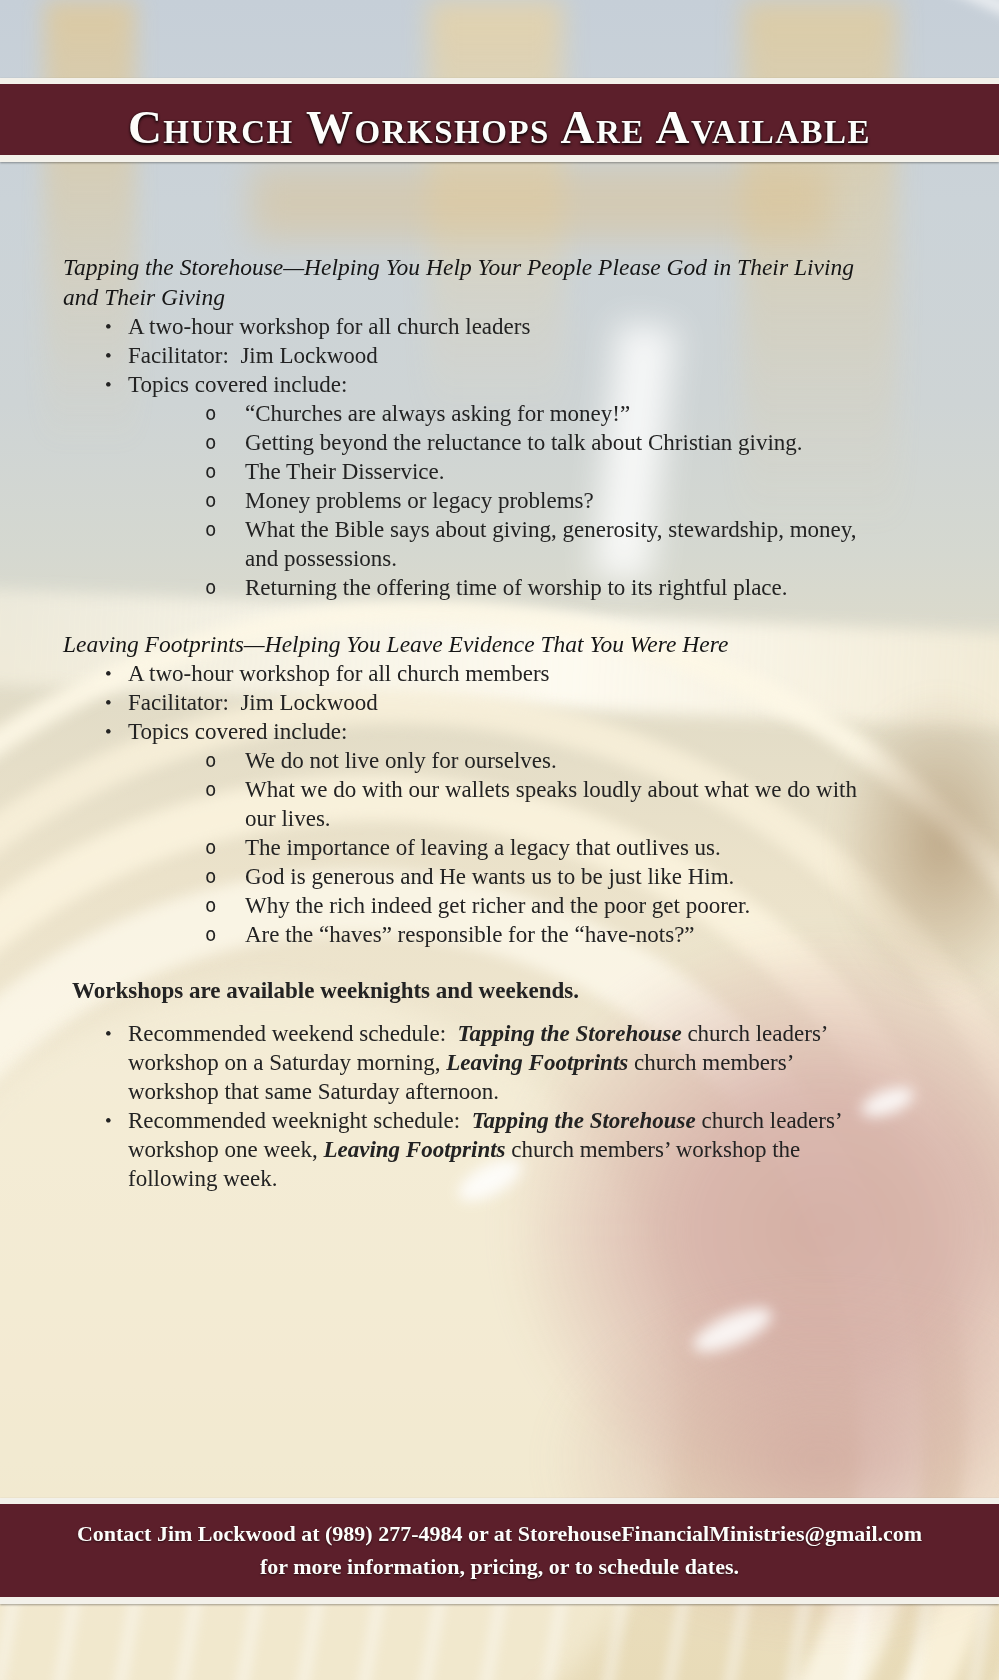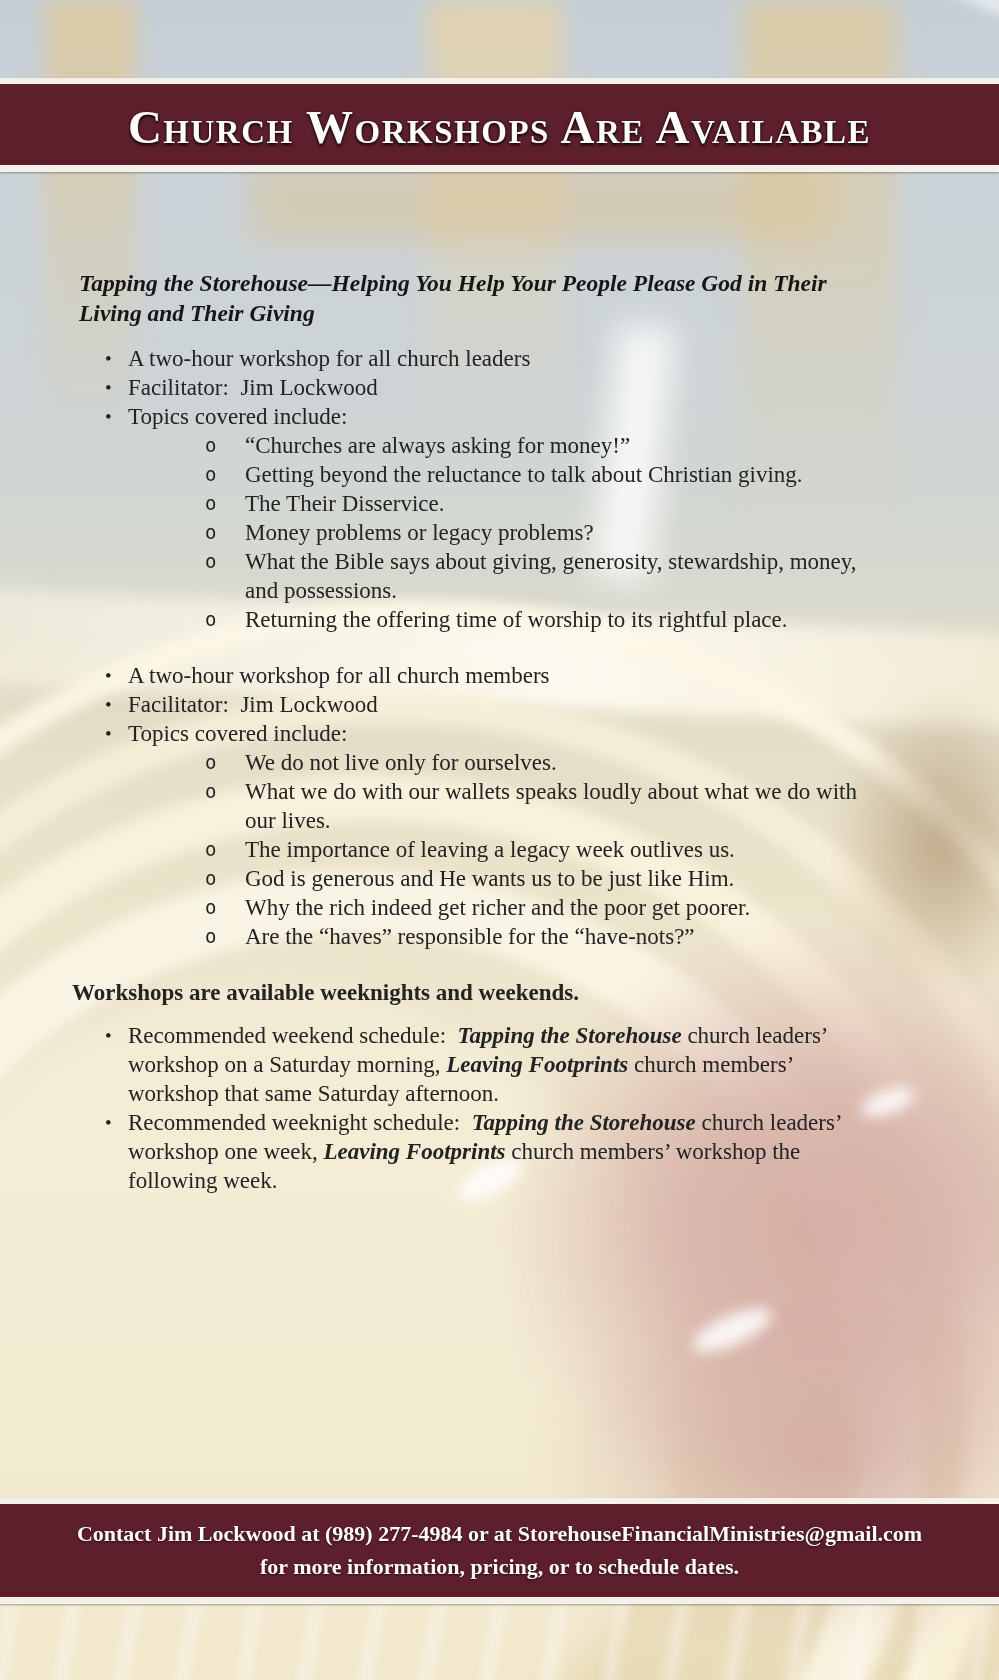--- a/index.html
+++ b/index.html
@@ -40,36 +40,36 @@
   .sp3 { left:860px;  top:1090px; width:55px; height:24px; transform:rotate(-20deg); }
   .wood { left:-40px; top:1598px; width:1100px; height:90px; opacity:.55; filter:blur(5px);
     background:repeating-linear-gradient(100deg, rgba(255,255,255,0) 0 46px, rgba(255,255,255,.6) 46px 60px); }
 
   
   .banner, .footerbar {
     position:absolute; left:0; width:999px; z-index:3; box-sizing:border-box;
     background:#5c1f2b; border-top:6px solid #f3f1ea; border-bottom:7px solid #f3f1ea;
     box-shadow:0 1px 2px rgba(0,0,0,.35);
   }
-  .banner { top:78px; height:94px; }
+  .banner { top:78px; height:84px; }
   .banner h1 {
     margin:0; height:86px; line-height:86px; text-align:center;
     font-size:47px; font-weight:700; font-variant:small-caps; letter-spacing:1.5px;
     color:#fdfdfb; text-shadow:0 2px 3px rgba(0,0,0,.85), 0 0 2px rgba(0,0,0,.6);
   }
   .footerbar { top:1498px; height:106px; padding-top:13px; }
   .footerbar p {
     margin:0; text-align:center; color:#fdfdfb; font-weight:700;
     font-size:22px; line-height:33px; text-shadow:0 1px 2px rgba(0,0,0,.6);
   }
 
   
   .content { position:absolute; top:252px; left:63px; width:818px; z-index:2; color:#232323; }
   .content, .content * { font-size:23px; line-height:29px; }
-  h2.shead { margin:16px; font-size:23.5px; font-weight:700; font-style:italic; line-height:30px; color:#161616; }
+  h2.shead { margin:0; font-size:23.5px; font-weight:400; font-style:italic; line-height:30px; color:#161616; }
   section.two { margin-top:27px; }
   ul { list-style:none; margin:0; padding:0; }
   li { display:flex; }
   .m { flex:0 0 auto; text-align:left; }
   .t { flex:1 1 auto; white-space:pre-wrap; }
   .bullets { margin-left:42px; }
   .bullets .m { width:23px; font-size:19px; }
   .topics { margin-left:142px; }
   .topics .m { width:40px; font-family:"DejaVu Sans Mono",monospace; font-size:19px; }
   .avail { margin-top:27px; margin-left:-5px; }
@@ -148,20 +148,21 @@
             <span class="t">What the Bible says about giving, generosity, stewardship, money, and possessions.</span>
           </li>
         <li>
             <span class="m">o</span>
             <span class="t">Returning the offering time of worship to its rightful place.</span>
           </li>
       </ul>
     </section>
 
     <section class="two">
+      <h2 class="shead">Leaving Footprints—Helping You Leave Evidence That You Were Here</h2>
       <ul class="bullets">
         <li>
             <span class="m">•</span>
             <span class="t">A two-hour workshop for all church members</span>
           </li>
         <li>
             <span class="m">•</span>
             <span class="t">Facilitator:  Jim Lockwood</span>
           </li>
         <li>
@@ -173,21 +174,21 @@
         <li>
             <span class="m">o</span>
             <span class="t">We do not live only for ourselves.</span>
           </li>
         <li>
             <span class="m">o</span>
             <span class="t">What we do with our wallets speaks loudly about what we do with our lives.</span>
           </li>
         <li>
             <span class="m">o</span>
-            <span class="t">The importance of leaving a legacy week outlives us.</span>
+            <span class="t">The importance of leaving a legacy that outlives us.</span>
           </li>
         <li>
             <span class="m">o</span>
             <span class="t">God is generous and He wants us to be just like Him.</span>
           </li>
         <li>
             <span class="m">o</span>
             <span class="t">Why the rich indeed get richer and the poor get poorer.</span>
           </li>
         <li>

